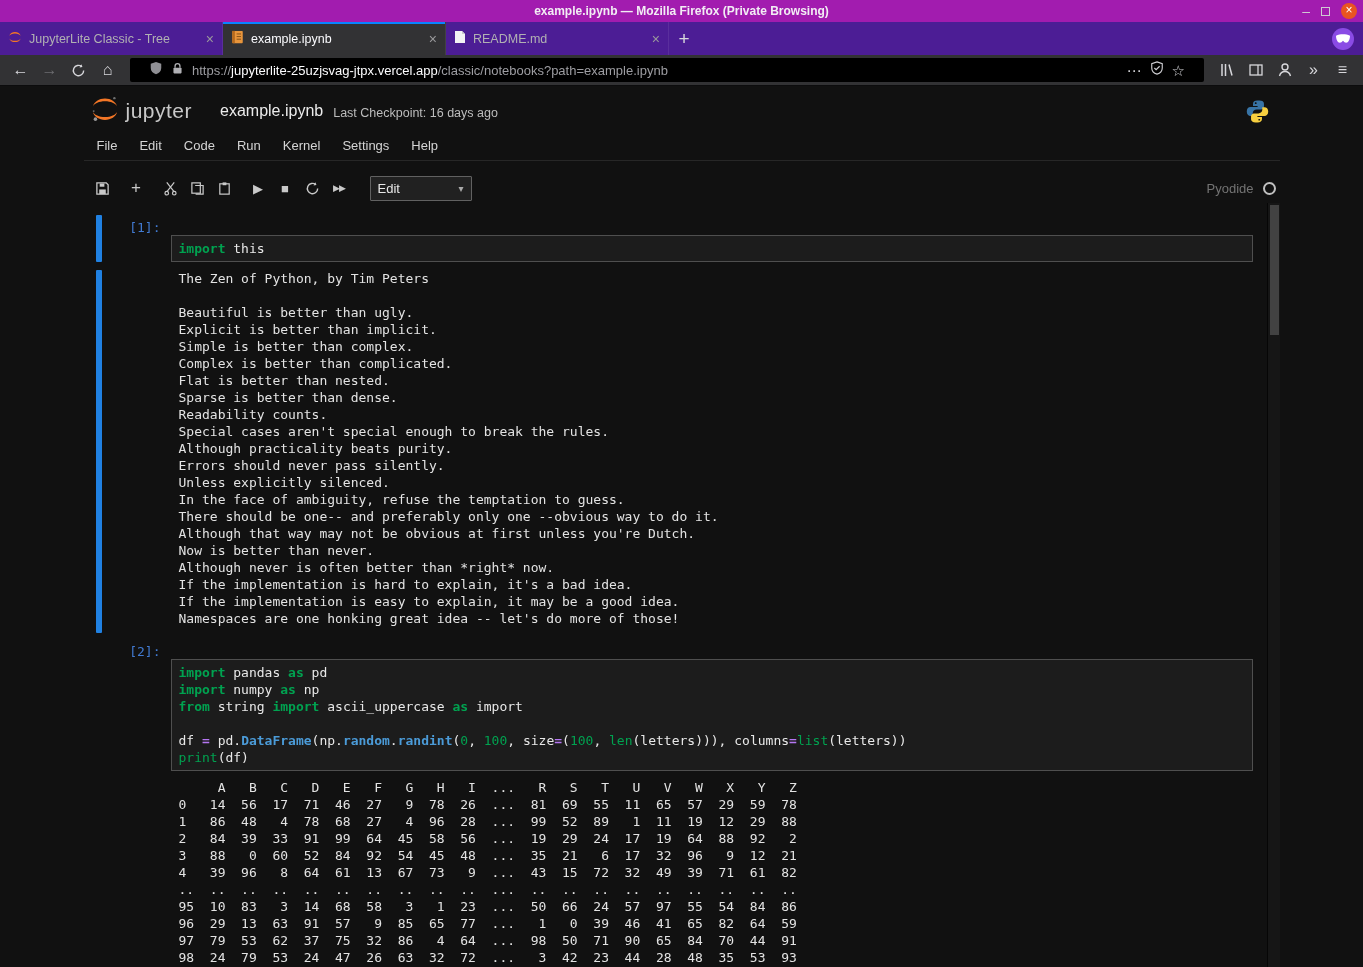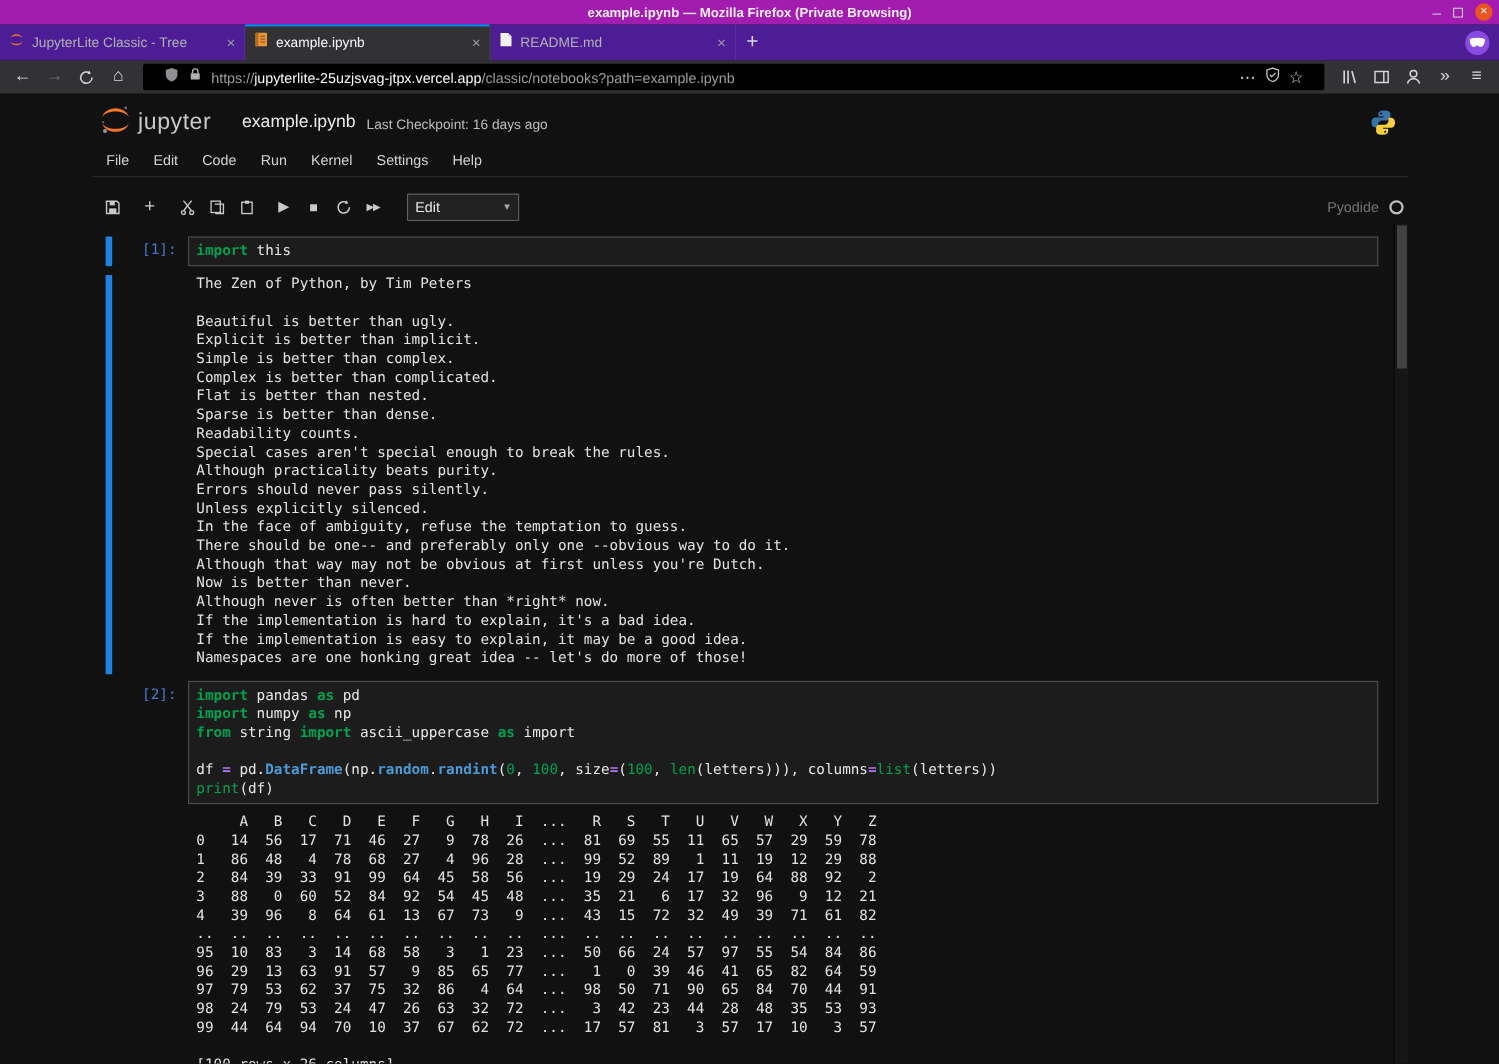--- a/index.html
+++ b/index.html
@@ -56,21 +56,21 @@
   .kernel-area { margin-left:auto; display:flex; align-items:center; gap:9px; padding-right:4px; }
   .kernel-name { font-size:13px; color:#737373; }
   .kernel-ring { width:13px; height:13px; border:2px solid #c0c0c0; border-radius:50%; }
 
   
   .nb-scroll { flex:1; min-height:0; position:relative; overflow:hidden; padding:12px 27px 0 0; }
   .cell { margin-bottom:6px; }
   .cell-row { display:flex; position:relative; }
   .prompt-col { width:87px; flex:none; text-align:right; padding-right:10px; padding-top:5px;
                 font-family:"DejaVu Sans Mono",monospace; font-size:13px; color:#427bd2; }
-  .input-box { flex:1; border:1px solid #4f4f4f; background:#1c1c1c; padding:4px 7px; }
+  .input-box { flex:1; border:1px solid #4f4f4f; background:#1c1c1c; padding:4px 7px;margin-top:20px; }
   pre.code, pre.out { font-family:"DejaVu Sans Mono",monospace; font-size:13px; line-height:17px; white-space:pre; margin:0; }
   pre.code { color:#e8e8e8; }
   .output-col { flex:1; padding:8px 7px 6px 8px; }
   pre.out { color:#e3e3e3; }
   .cell.selected .cell-row::before { content:""; position:absolute; left:12px; width:6px; top:0; bottom:0; background:#2081e2; border-radius:1px; }
   .cell.selected .output-row::before { top:8px; }
 
   
   .tk-kw { color:#00a250; font-weight:bold; }
   .tk-bi { color:#00a250; }

